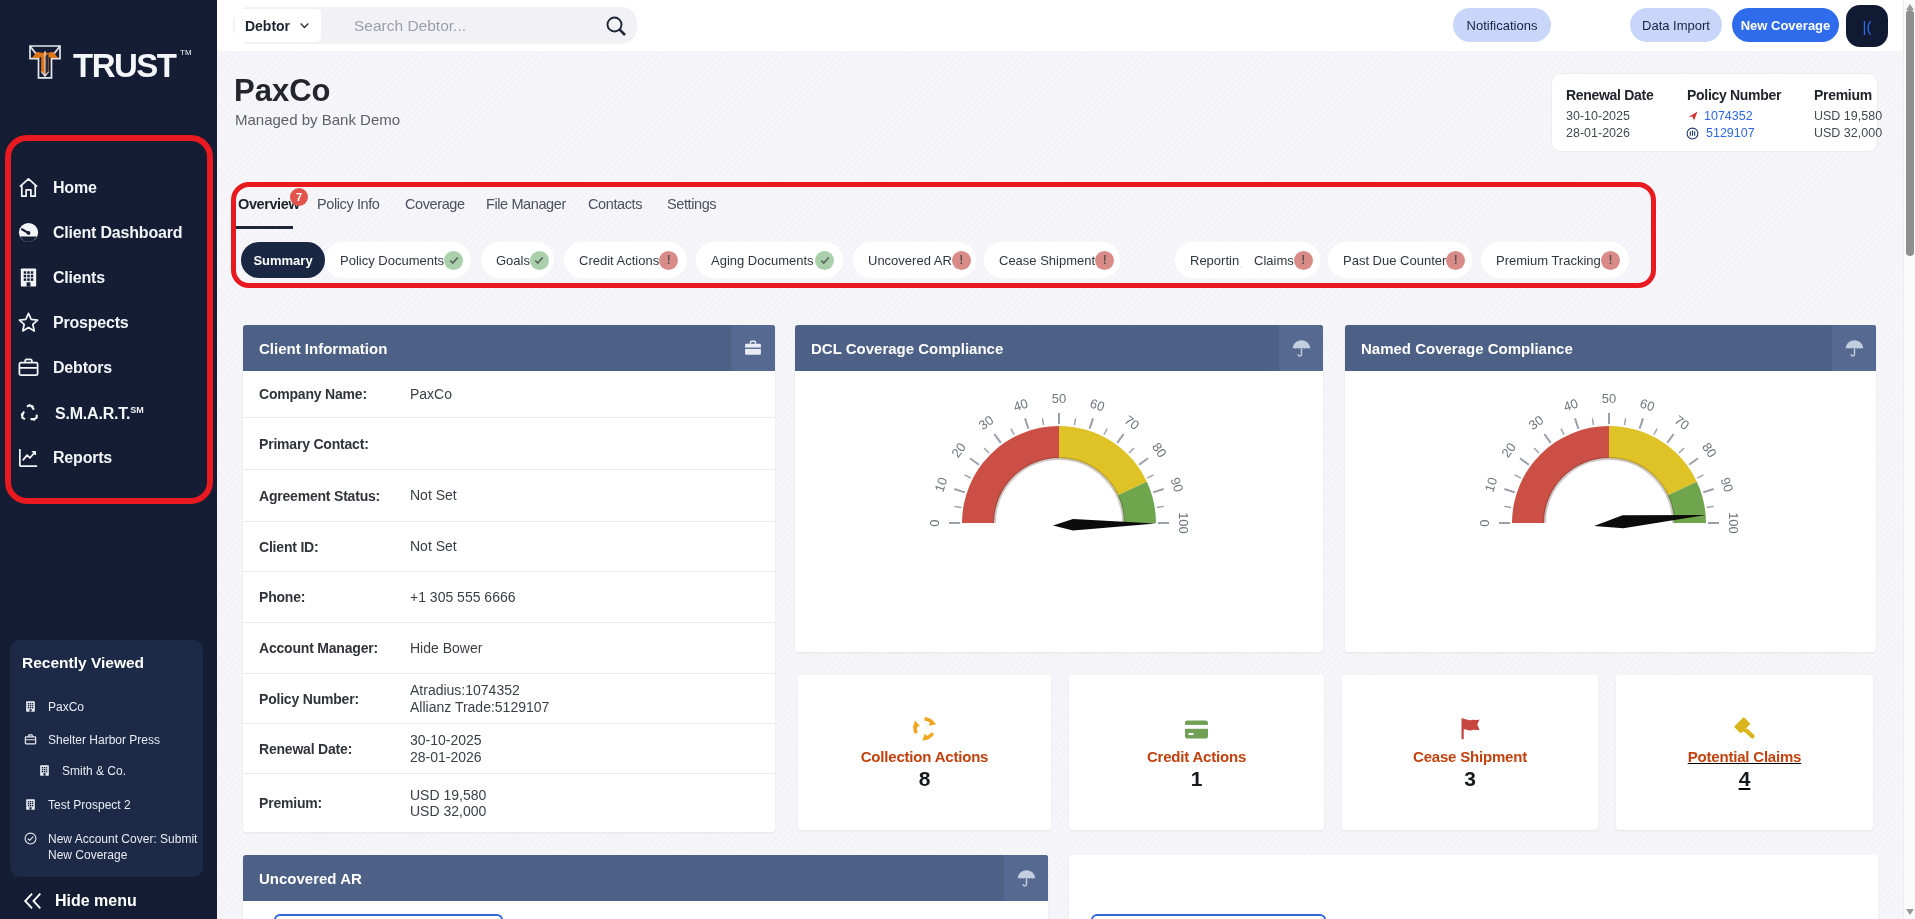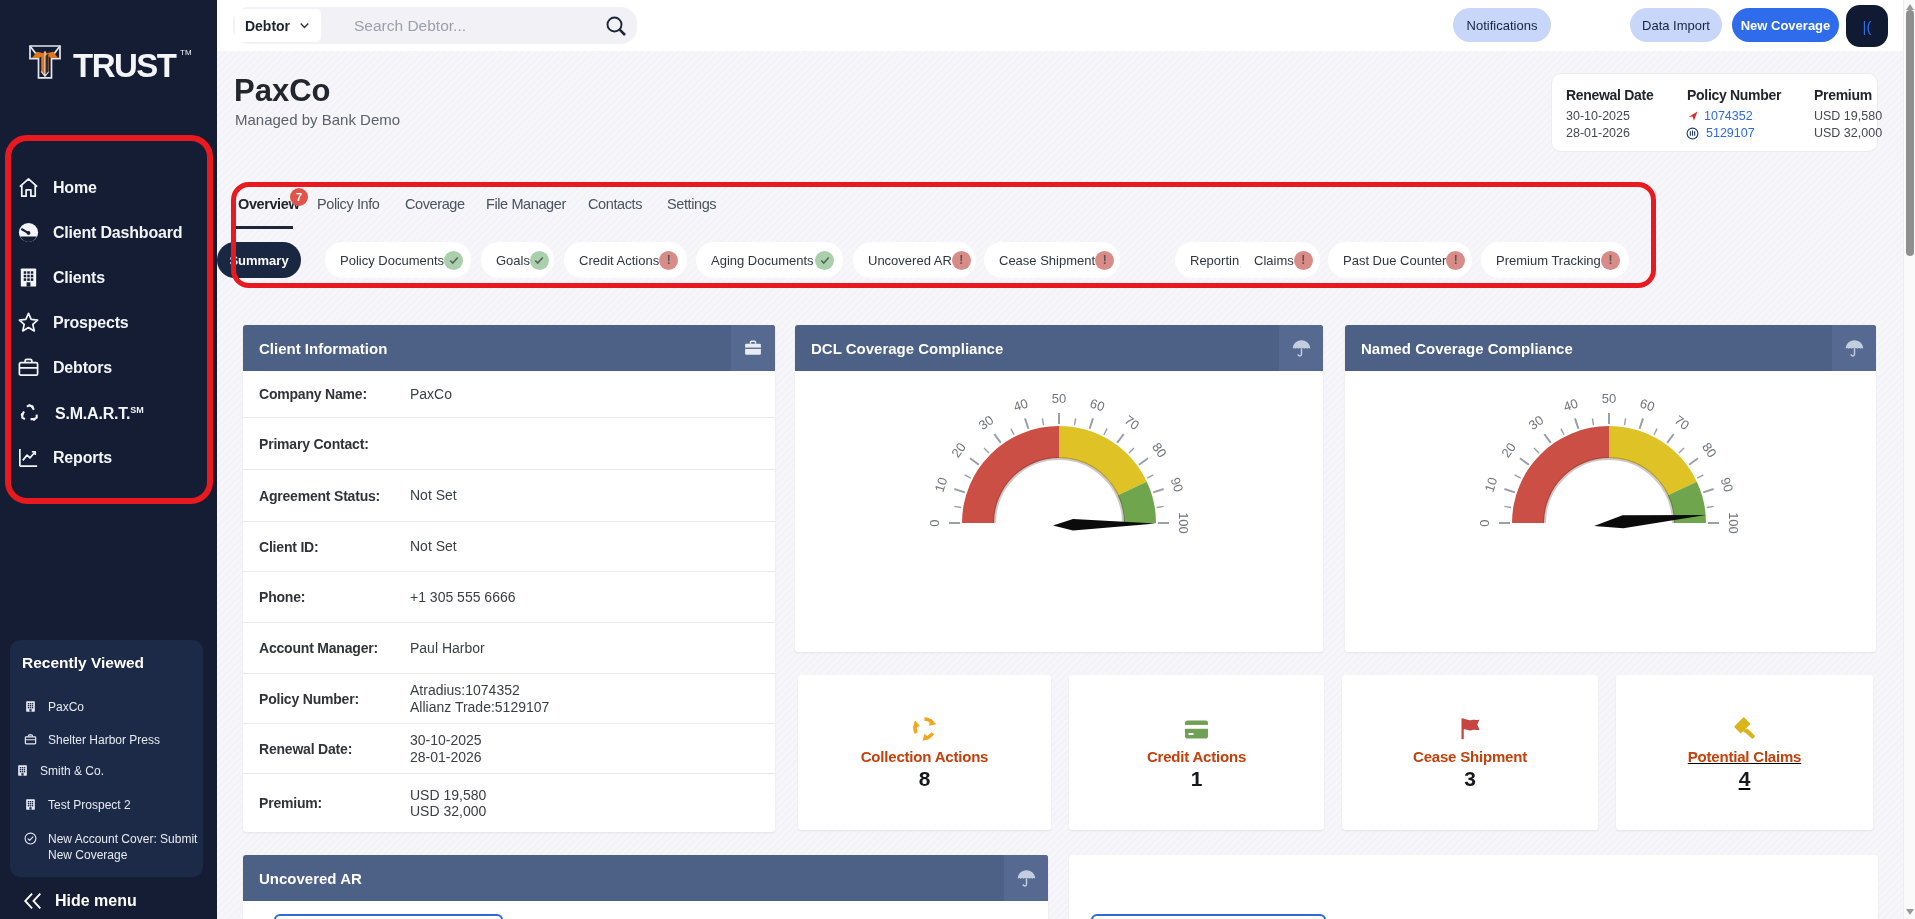--- a/index.html
+++ b/index.html
@@ -86,21 +86,21 @@
       <div class="v" style="left:262px;top:52px;">USD 32,000</div>
     </div>
     <div class="tab" id="tab-active" style="left:21px;">Overview</div>
     <div id="badge7">7</div>
     <div class="tab" style="left:100px;">Policy Info</div>
     <div class="tab" style="left:188px;">Coverage</div>
     <div class="tab" style="left:269px;">File Manager</div>
     <div class="tab" style="left:371px;">Contacts</div>
     <div class="tab" style="left:450px;">Settings</div>
     <div id="underline"></div>
-    <div class="chip" id="chip-summary" style="left:0;width:84px;">Summary</div>
+    <div class="chip" id="chip-summary" style="left:24px;width:84px;">Summary</div>
     <div class="chip" style="left:108px;width:146px;padding-left:15px;">Policy Documents<span class="st ok">
           <svg width="12" height="12" viewBox="0 0 24 24" fill="none" stroke="#5a605c" stroke-width="3.2">
             <path d="M4.5 13 L9.5 18 L19.5 7"></path>
           </svg>
         </span></div>
     <div class="chip" style="left:264px;width:73px;padding-left:15px;">Goals<span class="st ok">
           <svg width="12" height="12" viewBox="0 0 24 24" fill="none" stroke="#5a605c" stroke-width="3.2">
             <path d="M4.5 13 L9.5 18 L19.5 7"></path>
           </svg>
         </span></div>
@@ -142,21 +142,21 @@
       <div class="row" style="height:50px;">
           <div class="rl">Client ID:</div>
           <div class="rv">Not Set</div>
         </div>
       <div class="row" style="height:51px;">
           <div class="rl">Phone:</div>
           <div class="rv">+1 305 555 6666</div>
         </div>
       <div class="row" style="height:51px;">
           <div class="rl">Account Manager:</div>
-          <div class="rv">Paul Harbor</div>
+          <div class="rv">Hide Bower</div>
         </div>
       <div class="row" style="height:50px;">
           <div class="rl">Policy Number:</div>
           <div class="rv">Atradius:1074352<br>Allianz Trade:5129107</div>
         </div>
       <div class="row" style="height:50px;">
           <div class="rl">Renewal Date:</div>
           <div class="rv">30-10-2025<br>28-01-2026</div>
         </div>
       <div class="row" style="height:58px;border-bottom:none;">
@@ -448,21 +448,21 @@
           </svg>
         PaxCo
       </div>
       <div class="ritem" style="position:absolute;left:14px;top:93px;">
         <svg width="13" height="13" viewBox="0 0 24 24" fill="none" stroke="#e7eaf1" stroke-width="2.2" stroke-linejoin="round">
             <rect x="2.5" y="7" width="19" height="13" rx="1.5"></rect>
             <path d="M8.5 7 V5 a1.5 1.5 0 0 1 1.5-1.5 h4 a1.5 1.5 0 0 1 1.5 1.5 V7 M2.5 12.5 H21.5"></path>
           </svg>
         Shelter Harbor Press
       </div>
-      <div class="ritem" style="position:absolute;left:6px;top:124px;">
+      <div class="ritem" style="position:absolute;left:28px;top:124px;">
         <svg width="13" height="13" viewBox="0 0 24 24">
             <rect x="4" y="2.5" width="16" height="19" rx="1" fill="#e7eaf1"></rect>
             <g fill="#1d2a47">
               <rect x="7" y="5.5" width="2.6" height="2.6"></rect>
               <rect x="10.7" y="5.5" width="2.6" height="2.6"></rect>
               <rect x="14.4" y="5.5" width="2.6" height="2.6"></rect>
               <rect x="7" y="9.2" width="2.6" height="2.6"></rect>
               <rect x="10.7" y="9.2" width="2.6" height="2.6"></rect>
               <rect x="14.4" y="9.2" width="2.6" height="2.6"></rect>
               <rect x="7" y="12.9" width="2.6" height="2.6"></rect>

